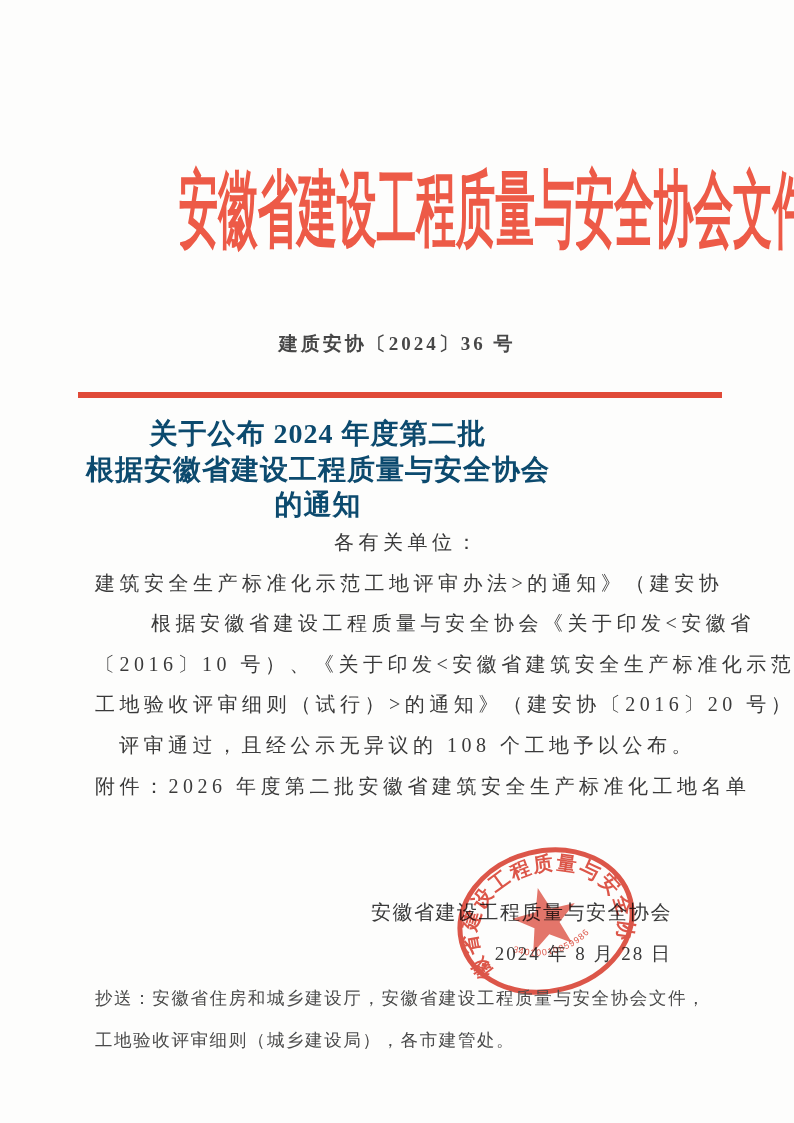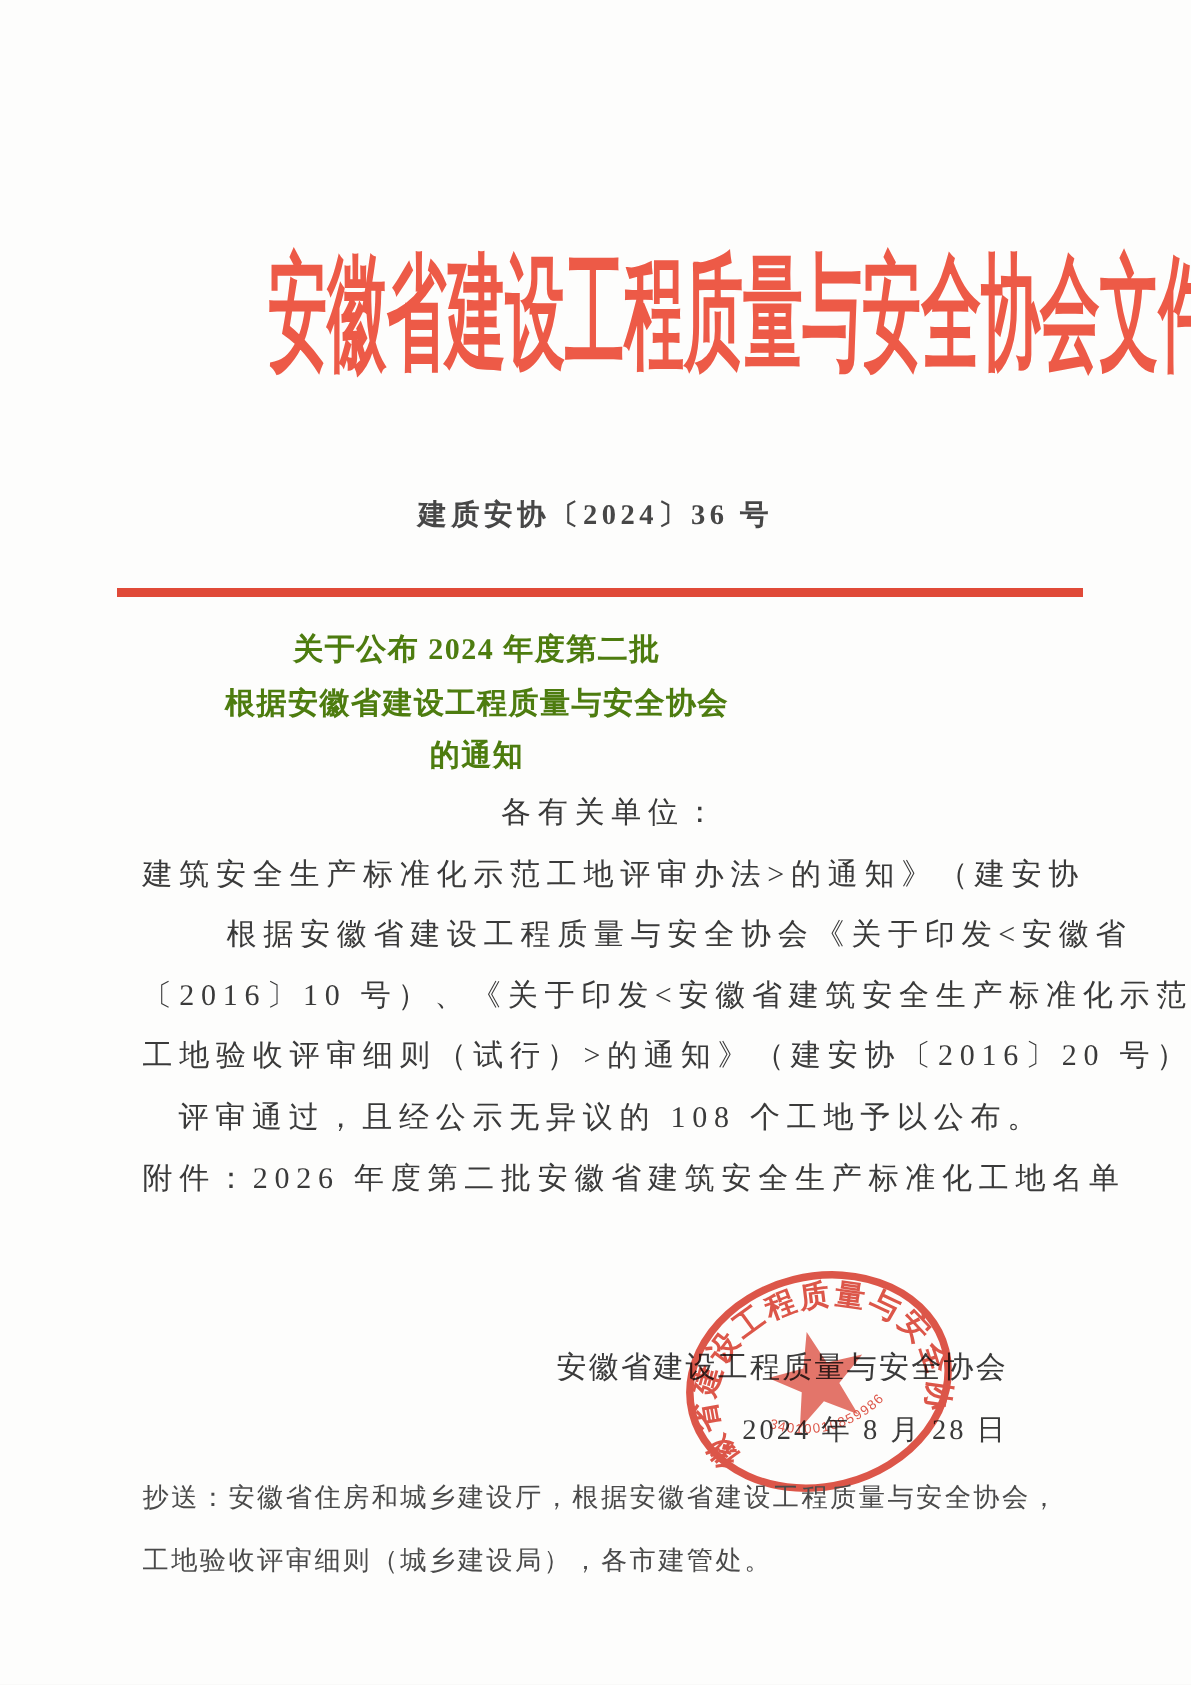--- a/index.html
+++ b/index.html
@@ -33,22 +33,22 @@
     letter-spacing: 3px; line-height: 1; font-weight: bold;
   }
   .red-rule {
     position: absolute; top: 392px; left: 78px;
     width: 644px; height: 6px;
     background: #e04a38;
   }
   .doc-title {
     position: absolute; top: 416px; left: 0;
     width: 636px; text-align: center;
-    font-size: 20px; font-weight: bold;
-    color: #4d7c0f; letter-spacing: 1px;
+    font-size: 28px; font-weight: bold;
+    color: #0c4a6e; letter-spacing: 1px;
     line-height: 35.7px;
   }
   .body-block {
     position: absolute; top: 522px; left: 95px;
     width: 625px;
     font-size: 20px; color: #3a3a3a;
     letter-spacing: 4.5px;
     line-height: 40.6px;
     white-space: nowrap;
     text-align: center;
@@ -125,17 +125,17 @@
           <textPath href="#sealTopArc" startOffset="50%" text-anchor="middle">安徽省建设工程质量与安全协会</textPath>
         </text>
         <text font-size="9" fill="#d93a2b" letter-spacing="1" font-family="Liberation Sans, sans-serif">
           <textPath href="#sealBottomArc" startOffset="50%" text-anchor="middle">34010010859986</textPath>
         </text>
       </g>
     </svg>
   </div>
 
   <div class="cc-block">
-    <div class="doc-line">抄送：安徽省住房和城乡建设厅，根据安徽省建设工程质量与安全协会，</div>
+    <div class="doc-line">抄送：安徽省住房和城乡建设厅，安徽省建设工程质量与安全协会文件，</div>
     <div class="doc-line">工地验收评审细则（城乡建设局），各市建管处。</div>
   </div>
 
 </div>
 
 </body></html>

